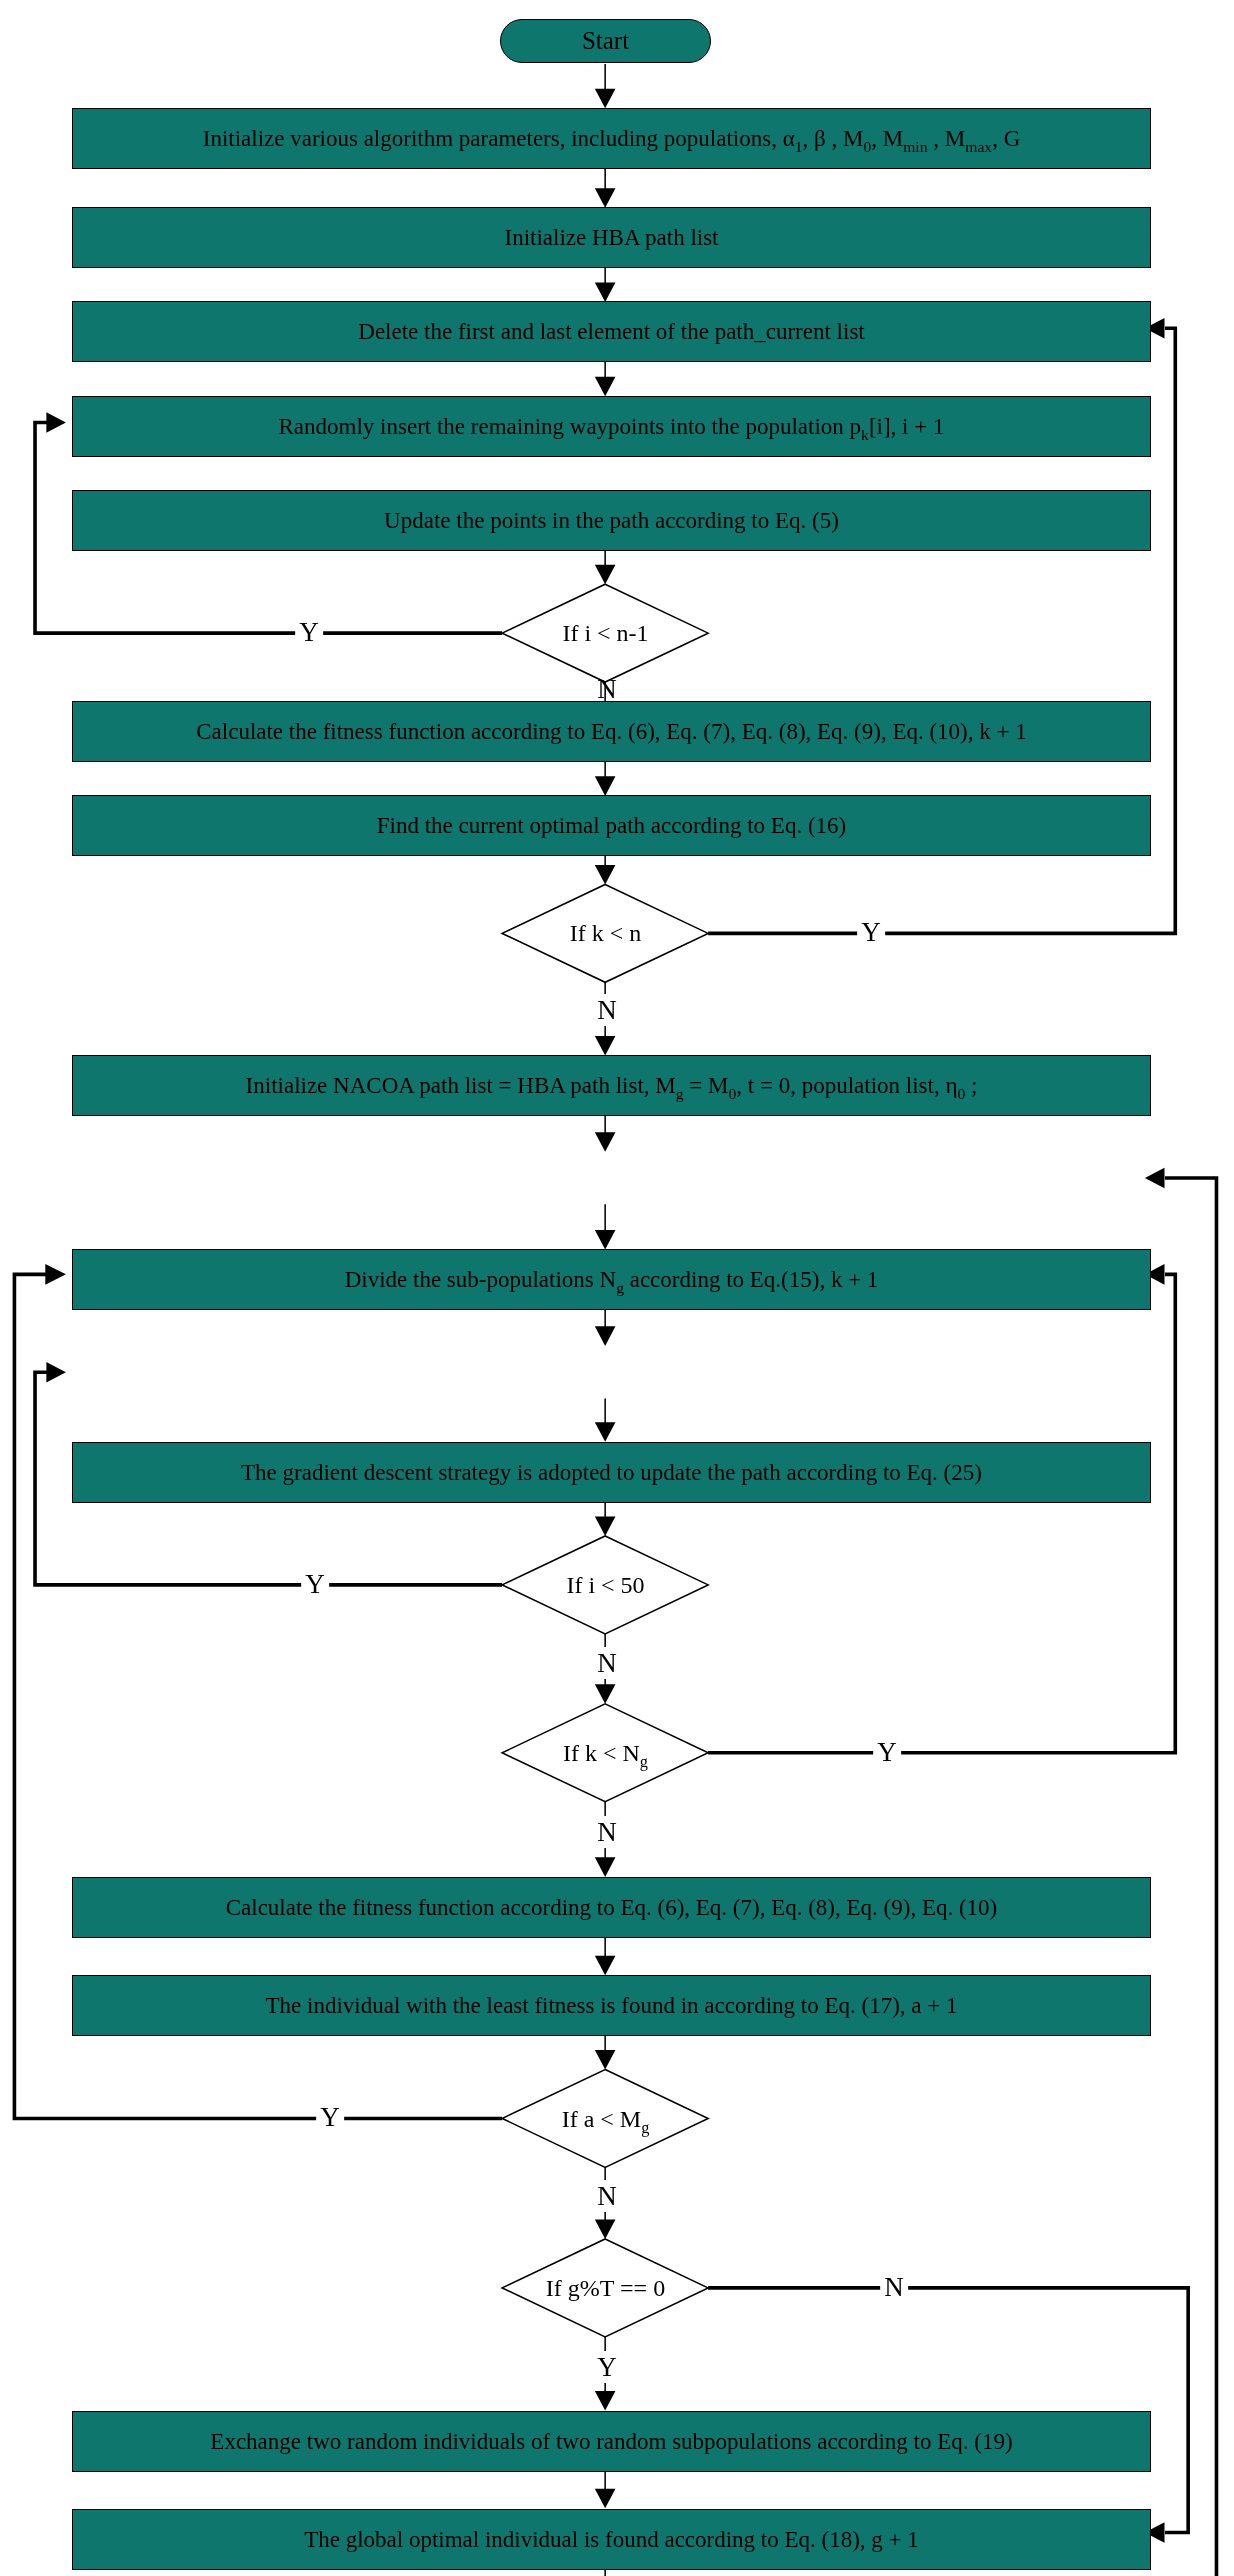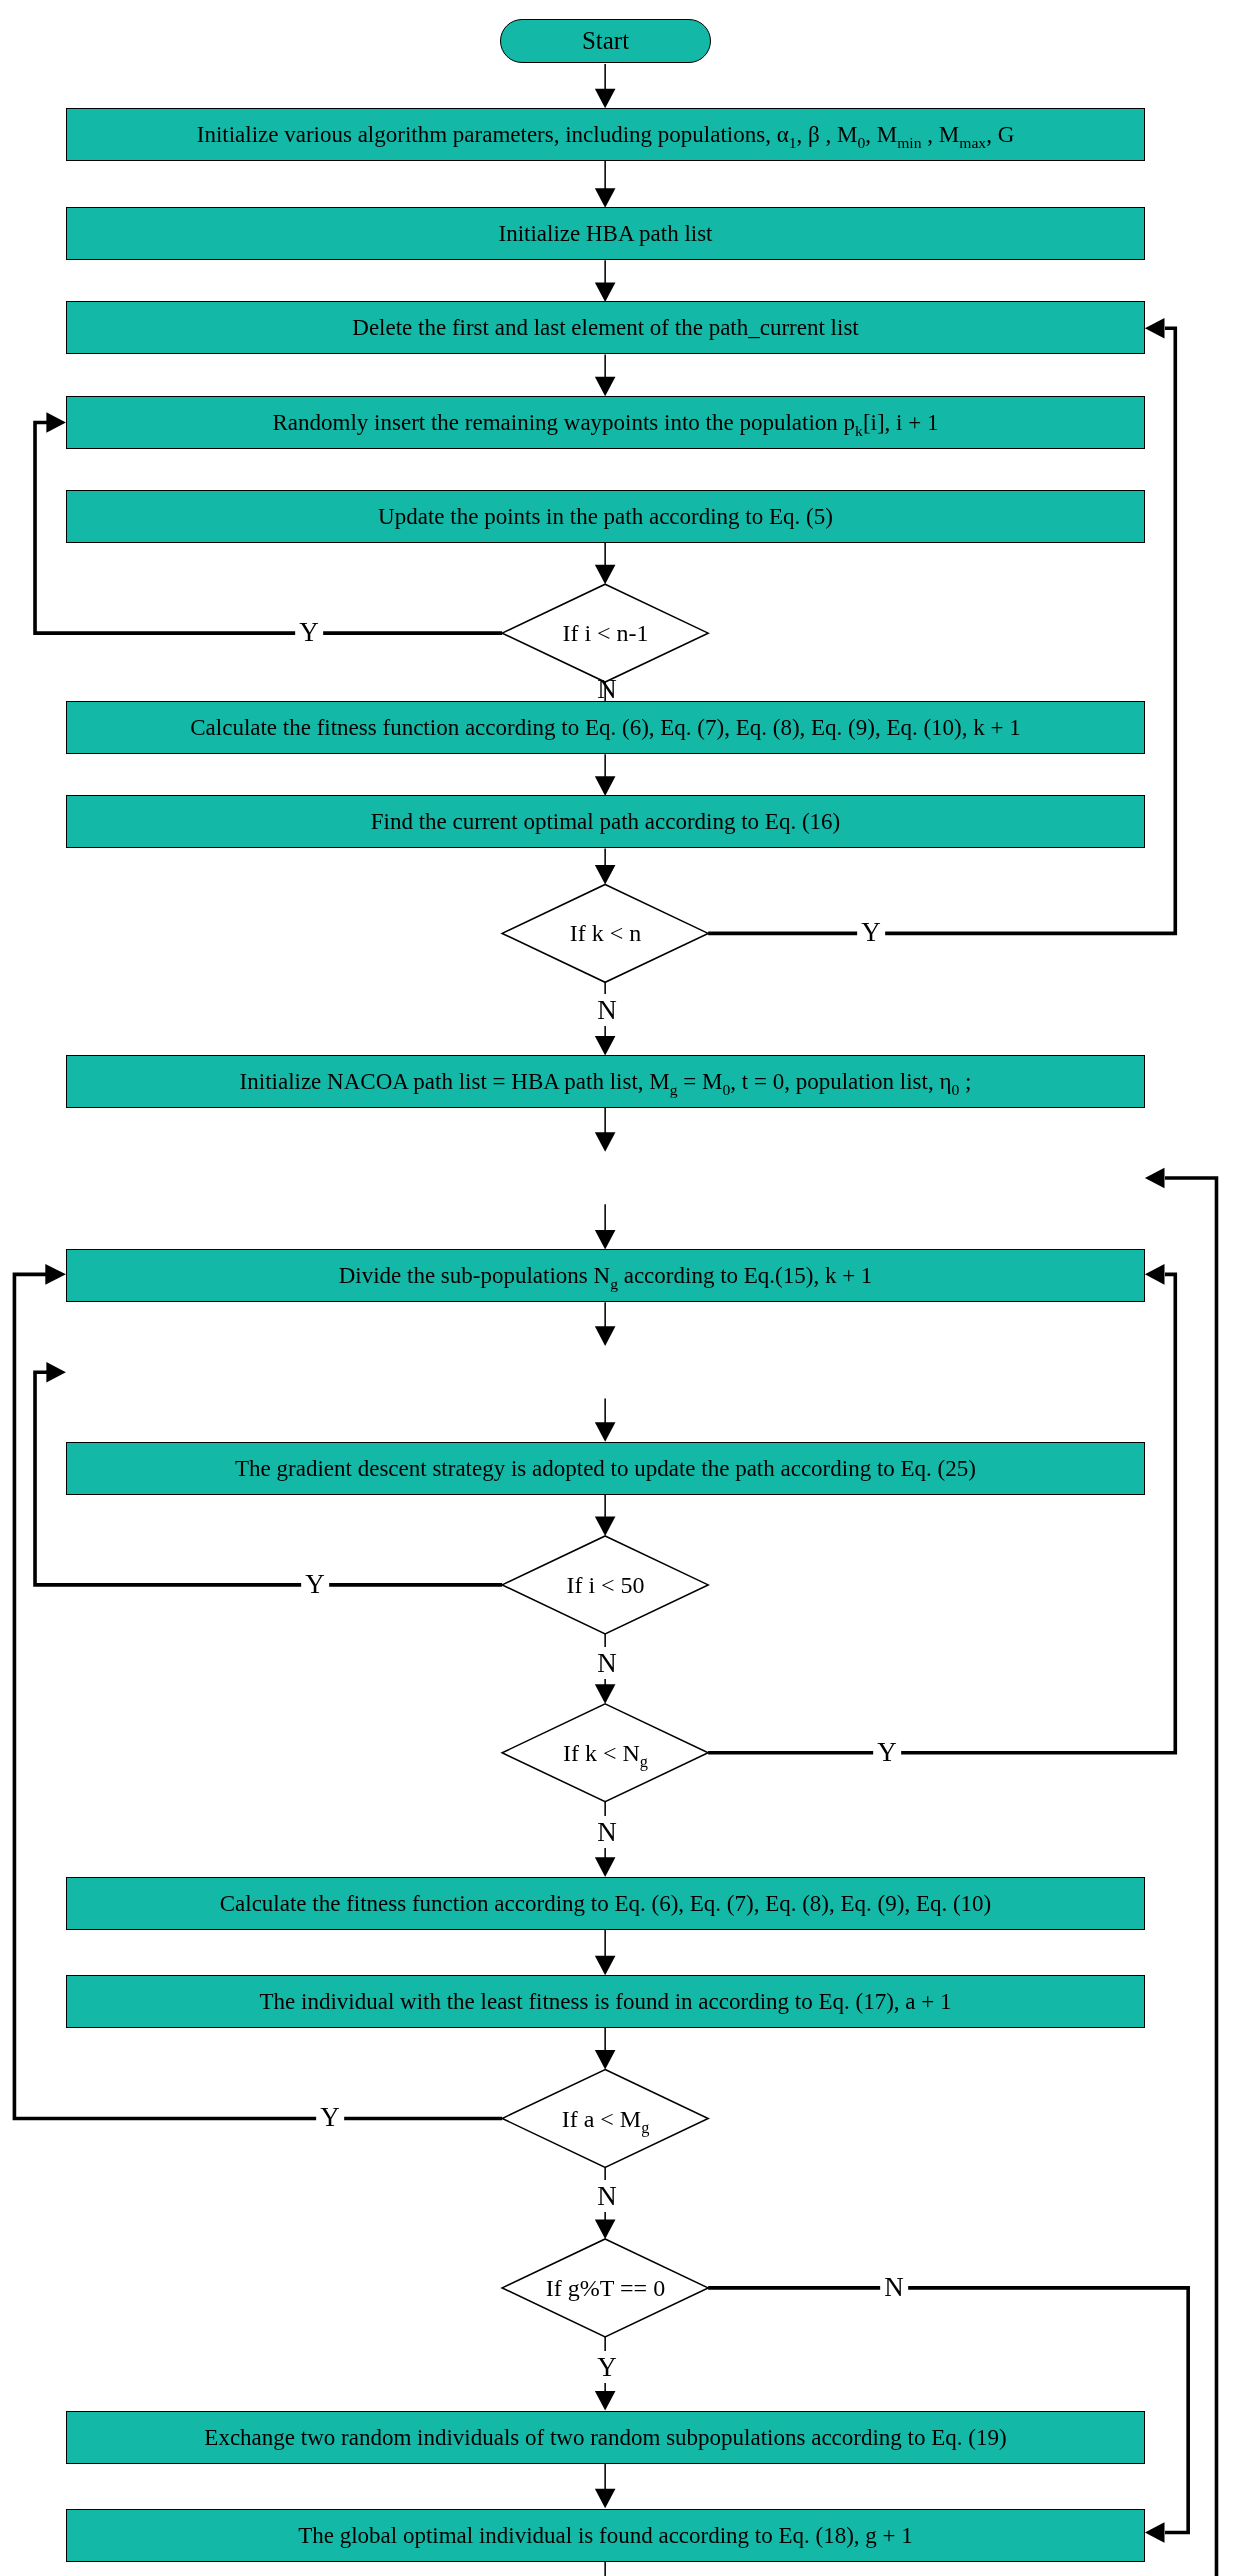--- a/index.html
+++ b/index.html
@@ -13,29 +13,29 @@
     overflow:hidden;
   }
   #wires{position:absolute;left:0;top:0;z-index:1;}
   .node{
     position:absolute;
     z-index:2;
     display:flex;
     align-items:center;
     justify-content:center;
     text-align:center;
-    background:#14b8a6;
+    background:#0f766e;
     box-sizing:border-box;
     font-size:23px;
     line-height:1.12;
   }
   .pbox{
-    left:66px;
+    left:72px;
     width:1079px;
-    height:53px;
+    height:61px;
     border:1.5px solid #000;
   }
   .term{
     left:500px;
     width:211px;
     height:44px;
     border:1.5px solid #000;
     border-radius:23px;
     font-size:25px;
   }

